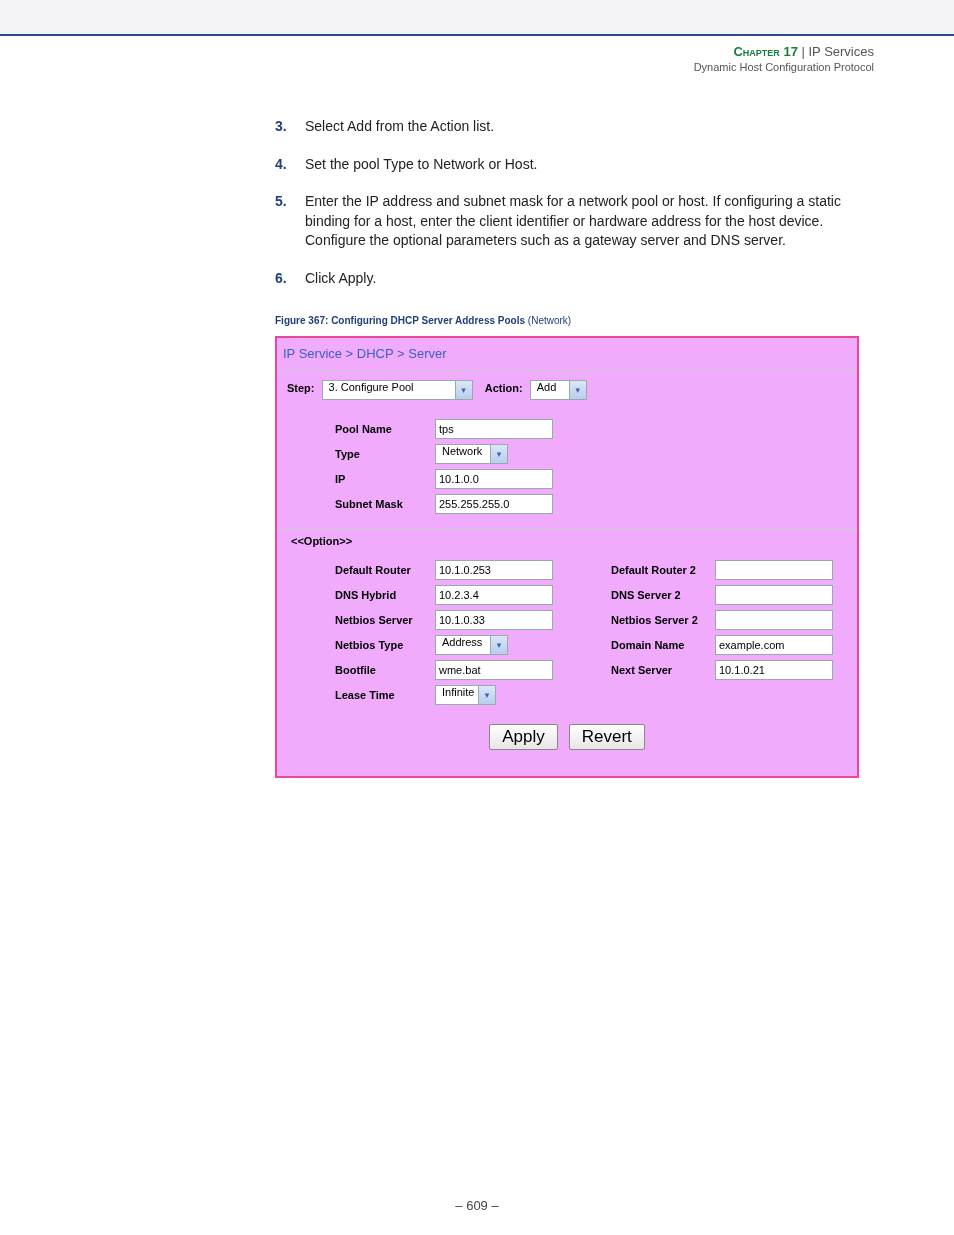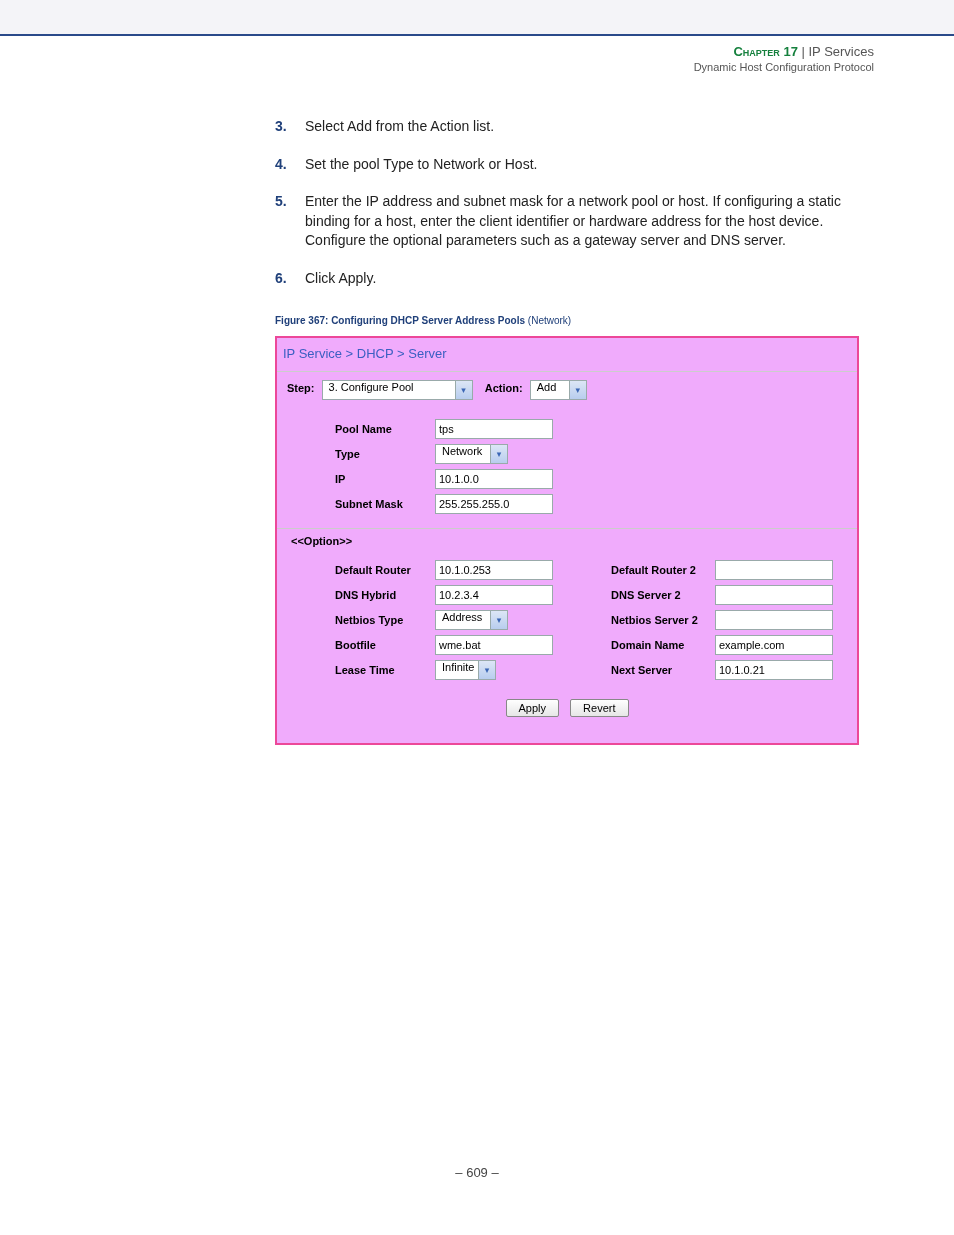--- a/index.html
+++ b/index.html
@@ -145,21 +145,21 @@
   .two-col {
     display: flex;
     gap: 0;
   }
   .two-col .colA { width: 320px; }
   .two-col .colB { flex: 1; }
   .btn {
     border: 1px solid #888;
     background: linear-gradient(#fefefe,#e6e6e6);
     padding: 2px 12px;
-    font-size: 11px;
+    font-size: 17px;
     font-family: Tahoma, sans-serif;
     border-radius: 2px;
     cursor: pointer;
   }
   .button-row {
     text-align: center;
     padding: 14px 0 12px 0;
   }
   .button-row .btn { margin: 0 4px; }
 
@@ -240,20 +240,24 @@
         <div class="colA">
           <div class="row">
               <span class="lbl">Default Router</span>
               <input class="tinput" value="10.1.0.253" style="">
             </div>
           <div class="row">
               <span class="lbl">DNS Hybrid</span>
               <input class="tinput" value="10.2.3.4" style="">
             </div>
           <div class="row">
+              <span class="lbl">Netbios Server</span>
+              <input class="tinput" value="10.1.0.33" style="">
+            </div>
+          <div class="row">
               <span class="lbl">Netbios Type</span>
             <span class="sel small">
               <span class="txt">Address</span>
               <span class="arrow">▾</span>
             </span>
           </div>
           <div class="row">
               <span class="lbl">Bootfile</span>
               <input class="tinput" value="wme.bat" style="">
             </div>

